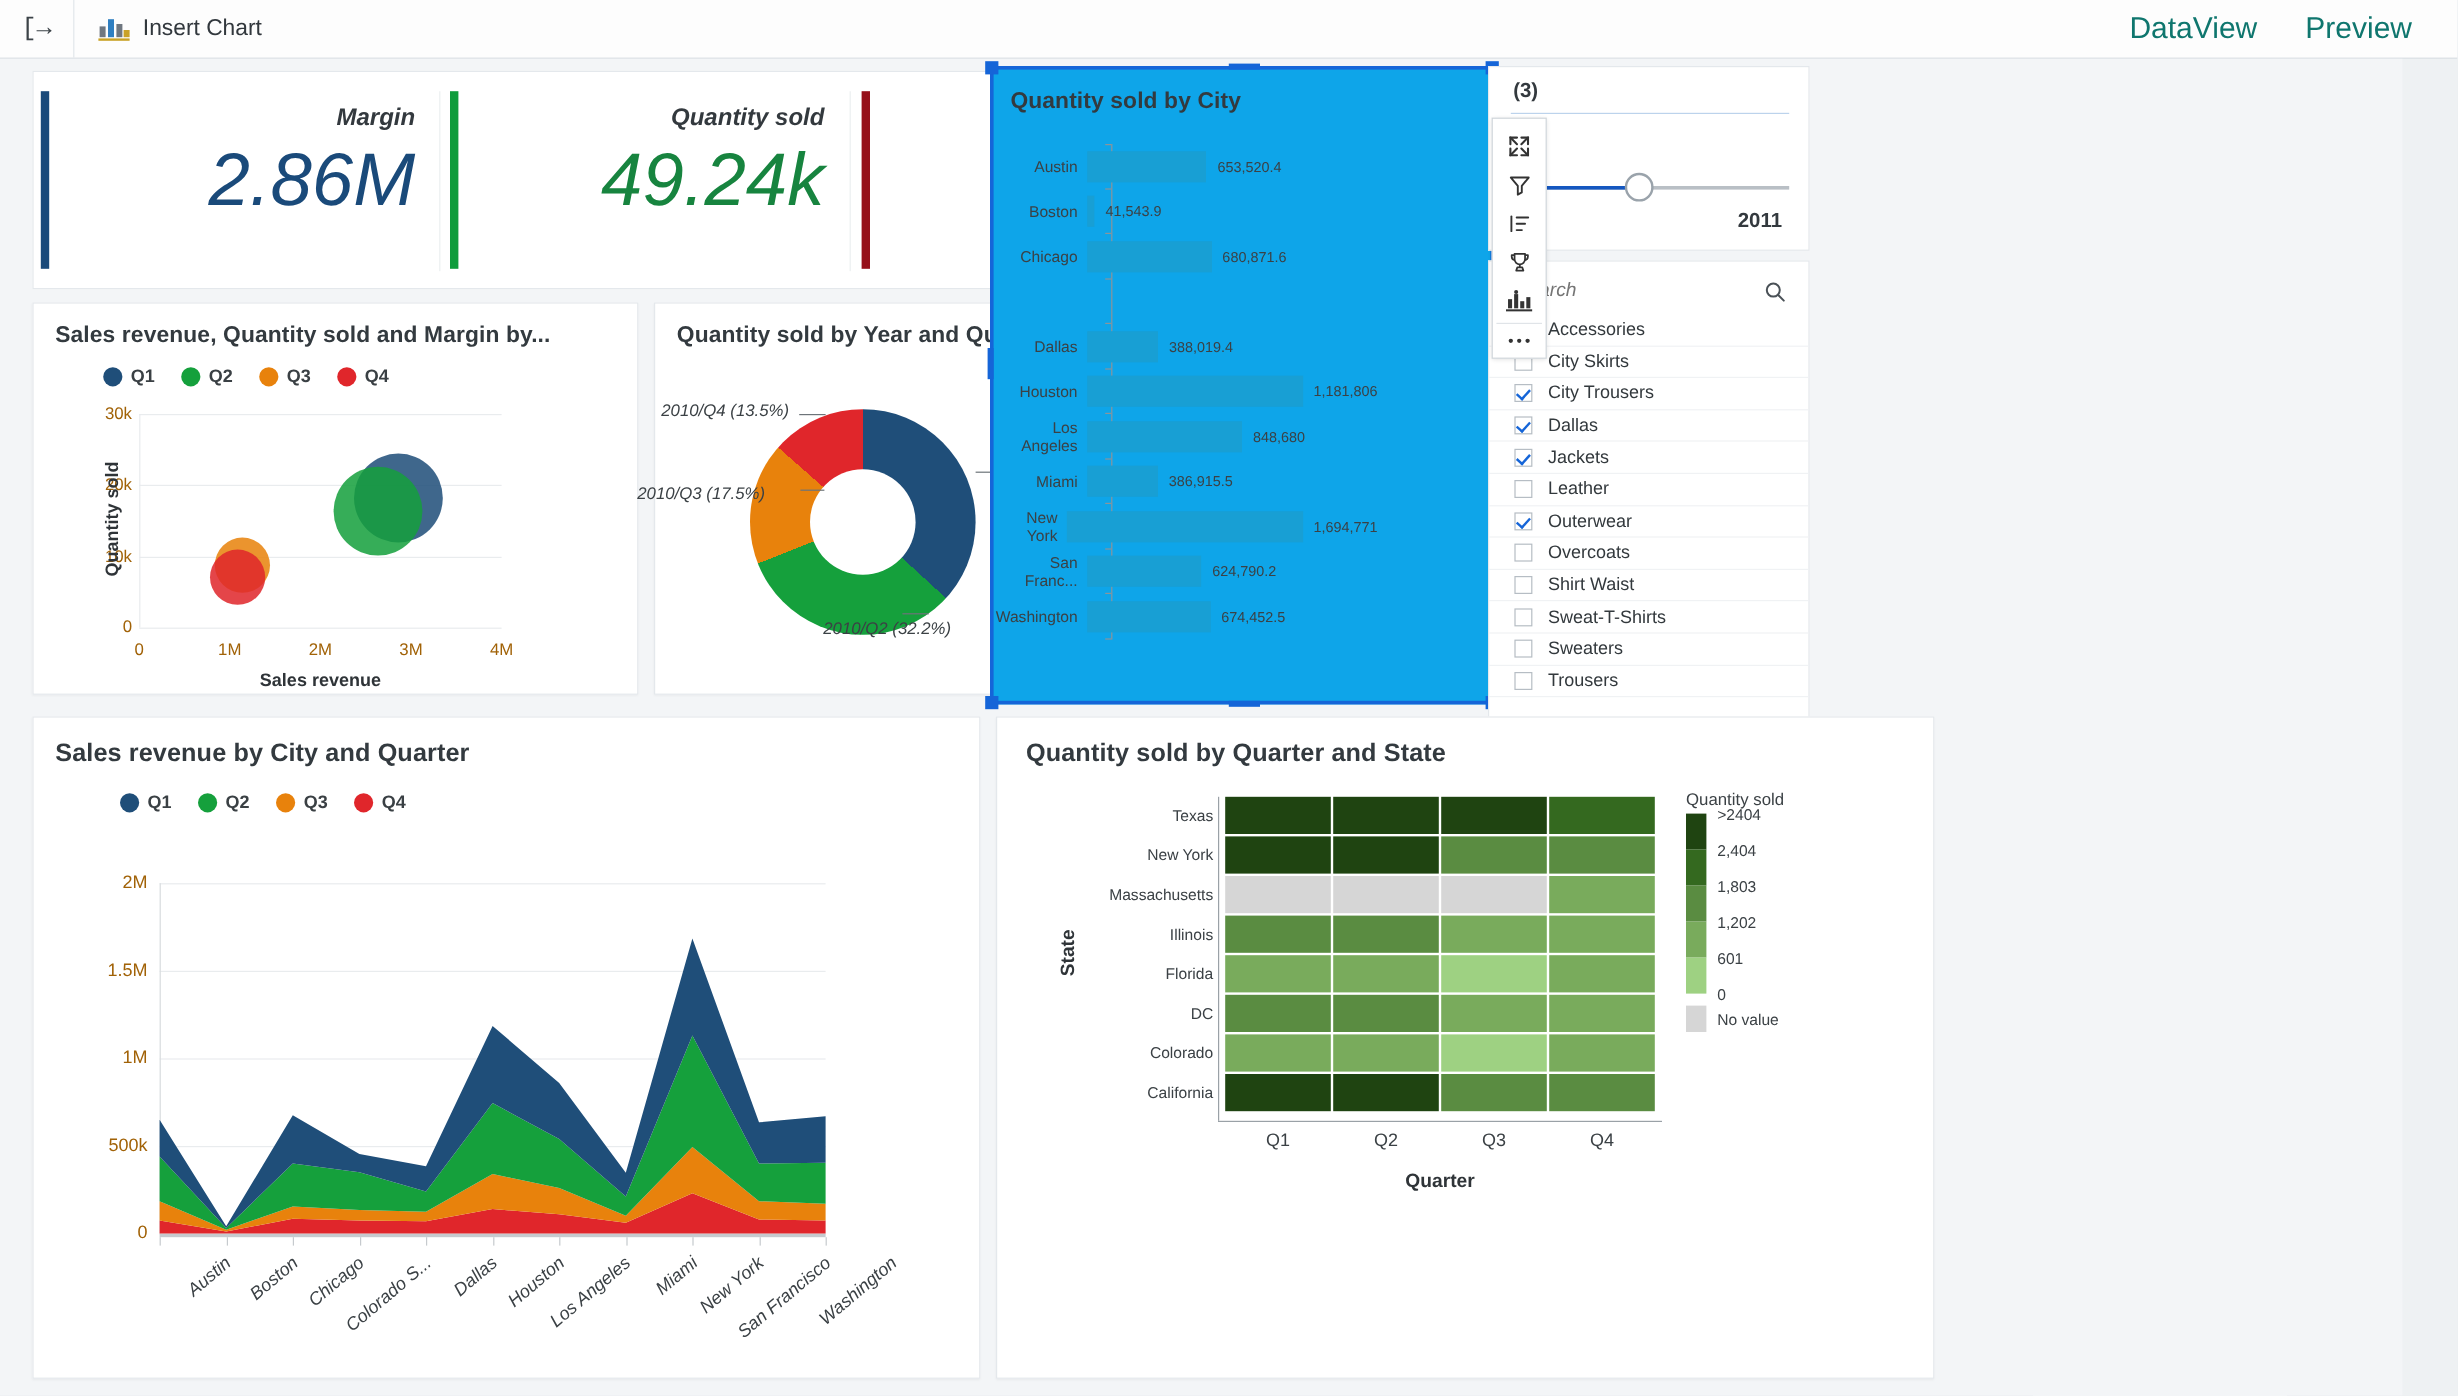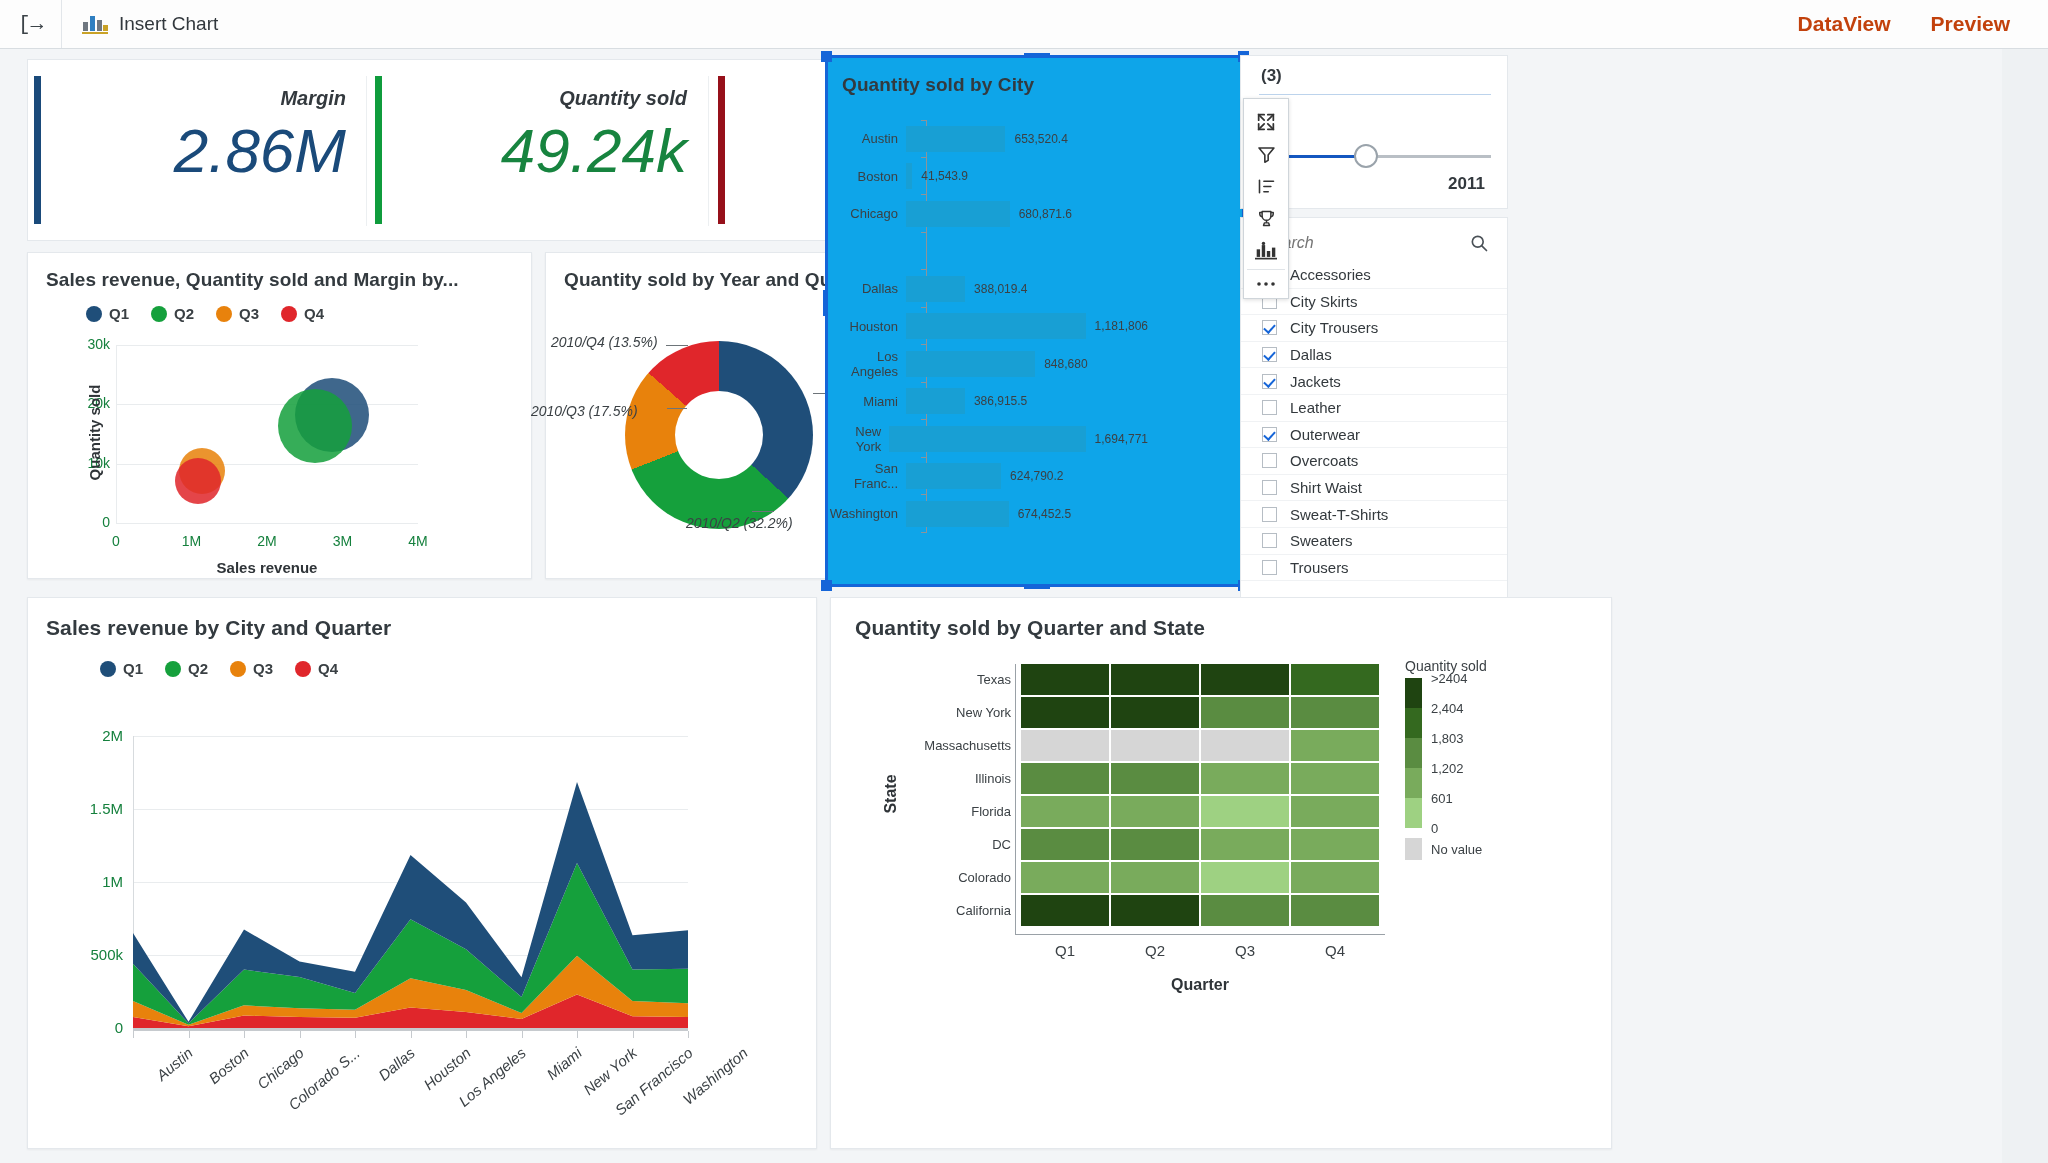--- a/index.html
+++ b/index.html
@@ -34,21 +34,21 @@
   .mini-chart-icon { width: 26px; height: 20px; position: relative; }
   .mini-chart-icon i {
     position: absolute; bottom: 3px; width: 5px; background: #c9a227; display: block;
   }
   .mini-chart-icon i:nth-child(1) { left: 1px;  height: 9px;  background:#6f7780;}
   .mini-chart-icon i:nth-child(2) { left: 8px;  height: 15px; background:#2f7fc1;}
   .mini-chart-icon i:nth-child(3) { left: 15px; height: 11px; background:#6f7780;}
   .mini-chart-icon i:nth-child(4) { left: 21px; height: 6px;  background:#c9a227;}
   .mini-chart-icon u { position:absolute; left:0; bottom:0; width:26px; height:2px; background:#c9a227; display:block;}
   .tb-right { margin-left: auto; display: flex; align-items: center; gap: 40px; padding-right: 38px; }
-  .tb-right span { font-size: 21px; color: #c2410c; cursor: pointer; font-weight: bold; }
+  .tb-right span { font-size: 25px; color: #0f766e; cursor: pointer; }
 
   
   #canvas { position: absolute; left: 0; top: 49px; width: 2002px; height: 1114px; background: #f3f5f7; }
 
   .card {
     position: absolute; background: #ffffff;
     border: 1px solid #e4e8ec; box-shadow: 0 1px 2px rgba(0,0,0,.05);
   }
   .card-title {
     font-size: 19px; font-weight: bold; color: #333a3f;
@@ -67,21 +67,21 @@
   .kpi .kval { font-size: 62px; line-height: 1.05; margin-top: 8px; font-weight: normal; }
   .kpi-sep { position:absolute; top:16px; width:1px; height:150px; background:#eceff1; }
 
   
   .legend { display: flex; gap: 22px; align-items: center; padding: 14px 0 0 58px; }
   .legend .li { display: flex; align-items: center; gap: 7px; }
   .legend .dot { width: 16px; height: 16px; border-radius: 50%; display: block; }
   .legend .lt { font-size: 15px; color: #3a4044; font-weight: bold; }
 
   .plot { position: absolute; }
-  .axis-lbl { font-size: 14px; color: #15803d; }
+  .axis-lbl { font-size: 14px; color: #a16207; }
   .axis-title { font-size: 15px; color: #2f3438; font-weight: bold; }
   .gridline { position: absolute; height: 1px; background: #e9ecee; }
 
   .bubble { position: absolute; border-radius: 50%; opacity: .86; }
 
   
   .donut-lbl { position: absolute; font-size: 14px; color: #3b4145; white-space: nowrap; font-style: italic; }
 
   
   #sel-card { position: absolute; left: 825px; top: 6px; width: 420px; height: 532px; background:#0ea5e9; border: 3px solid #1565d8; }

